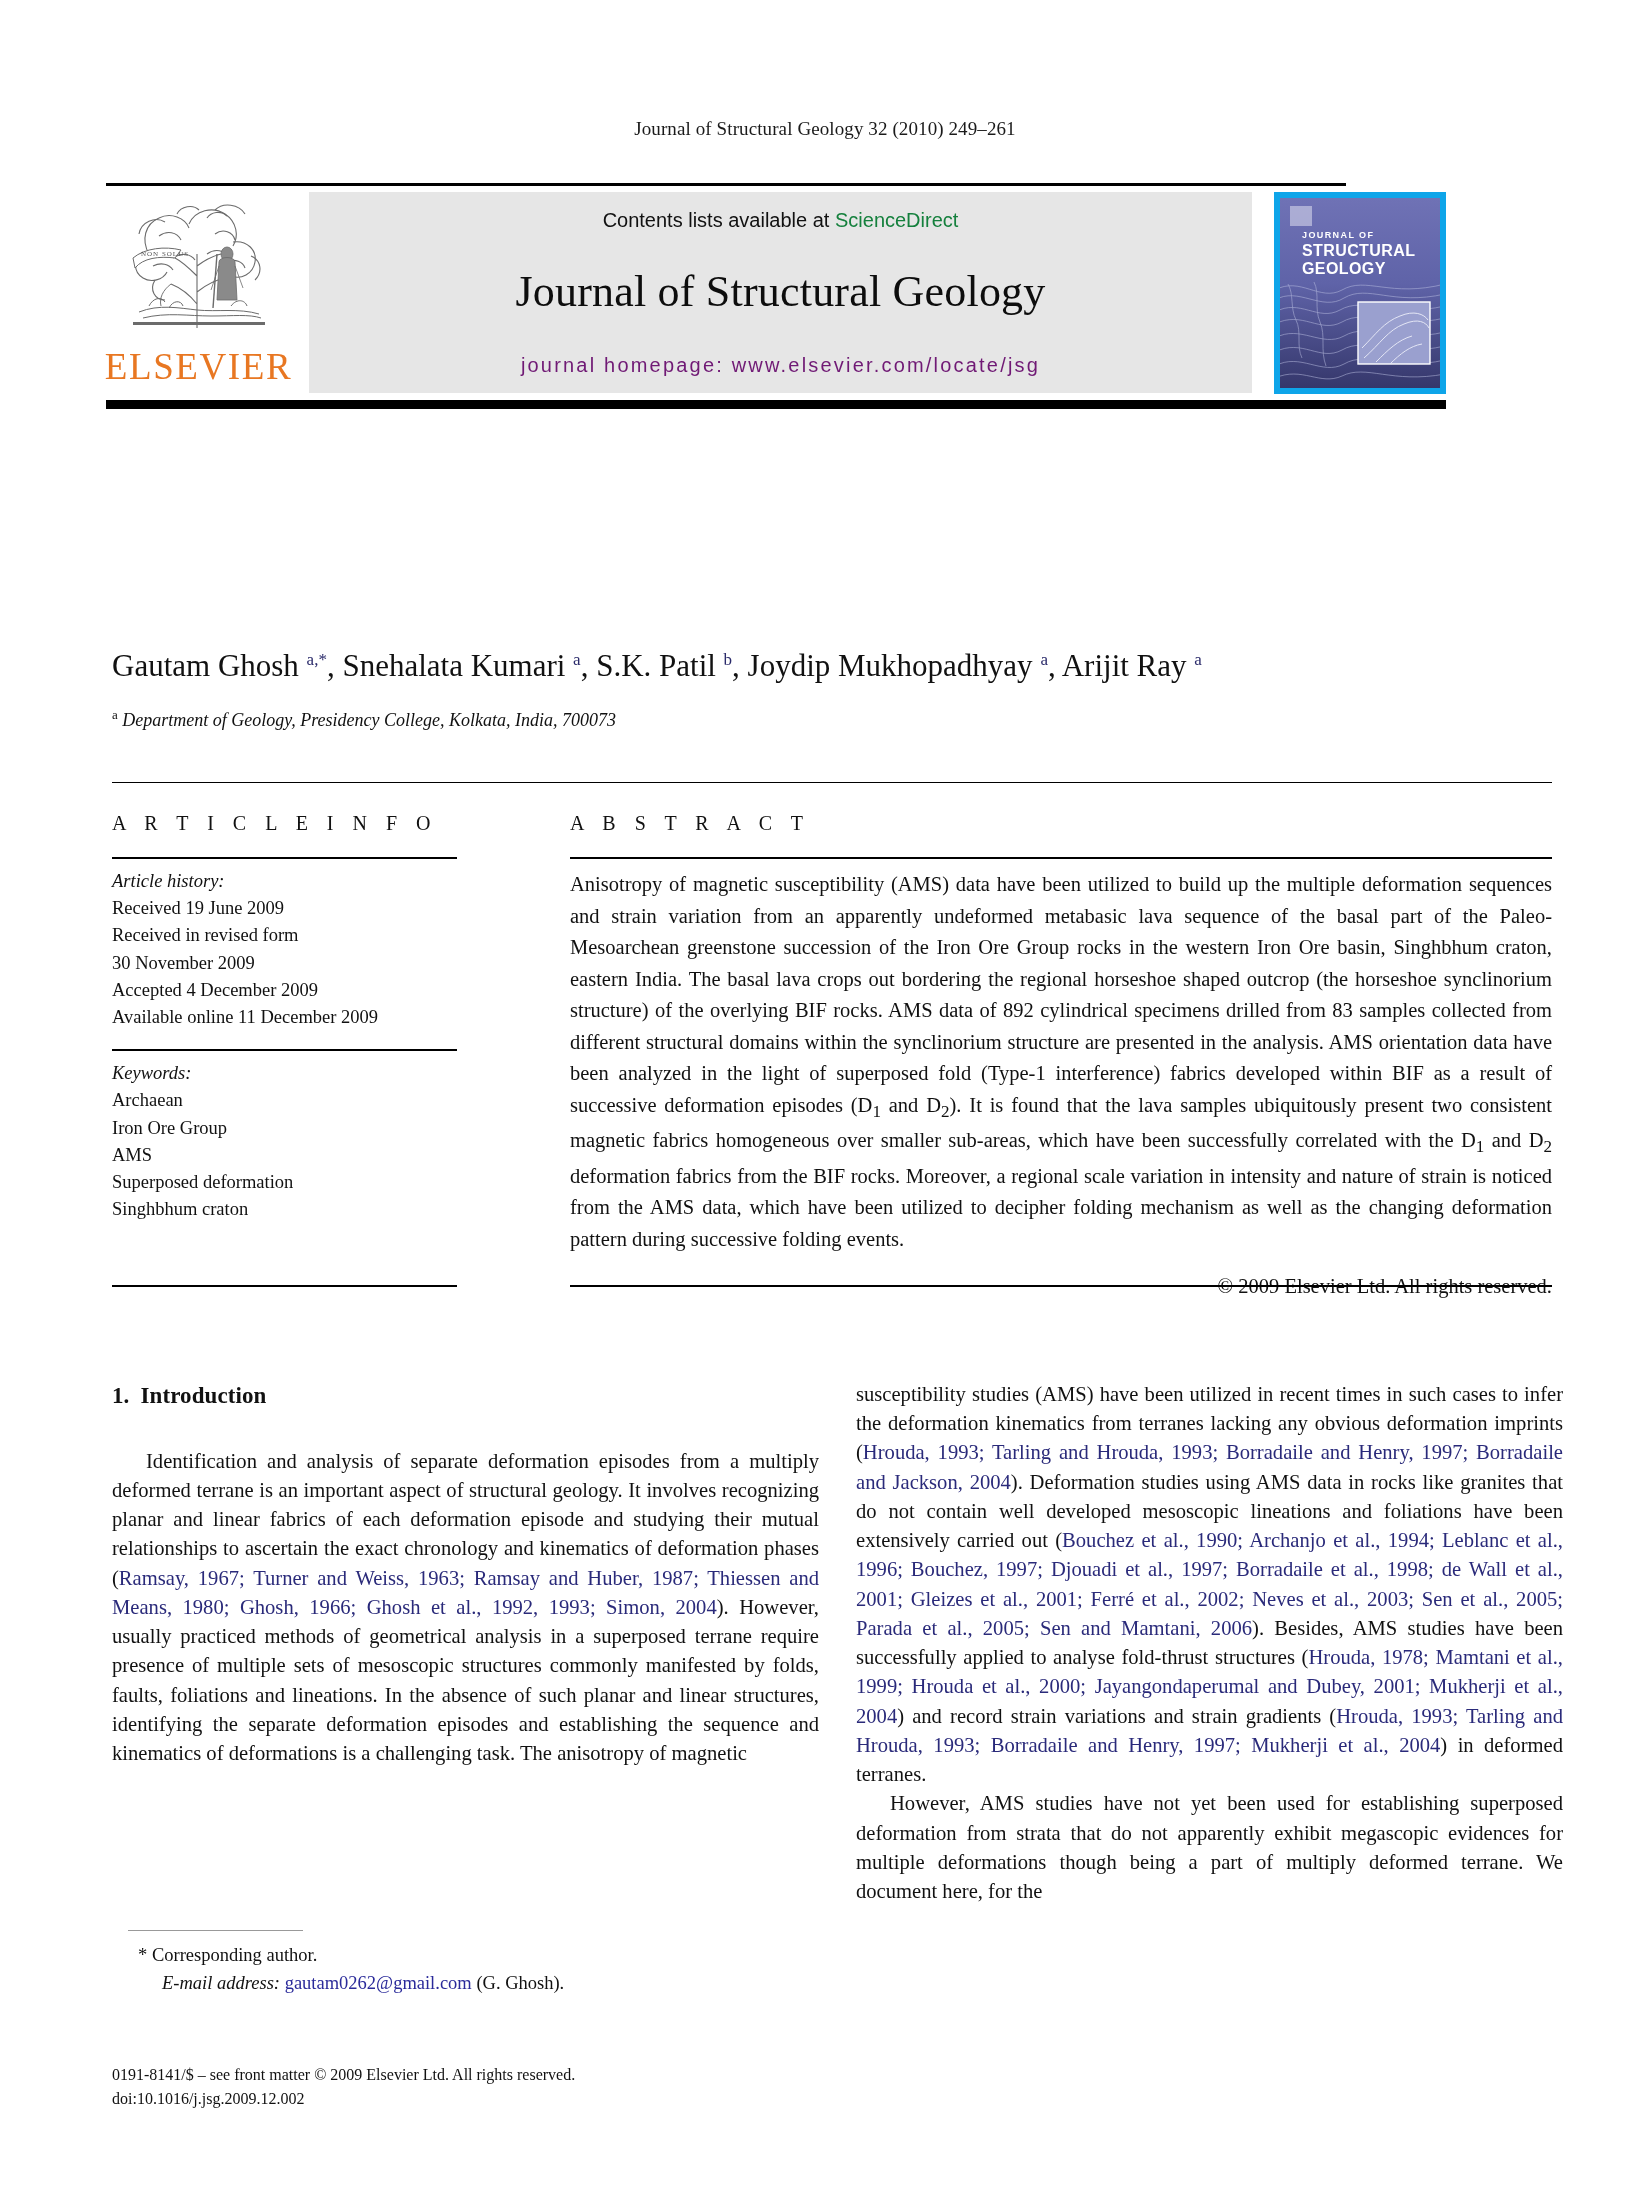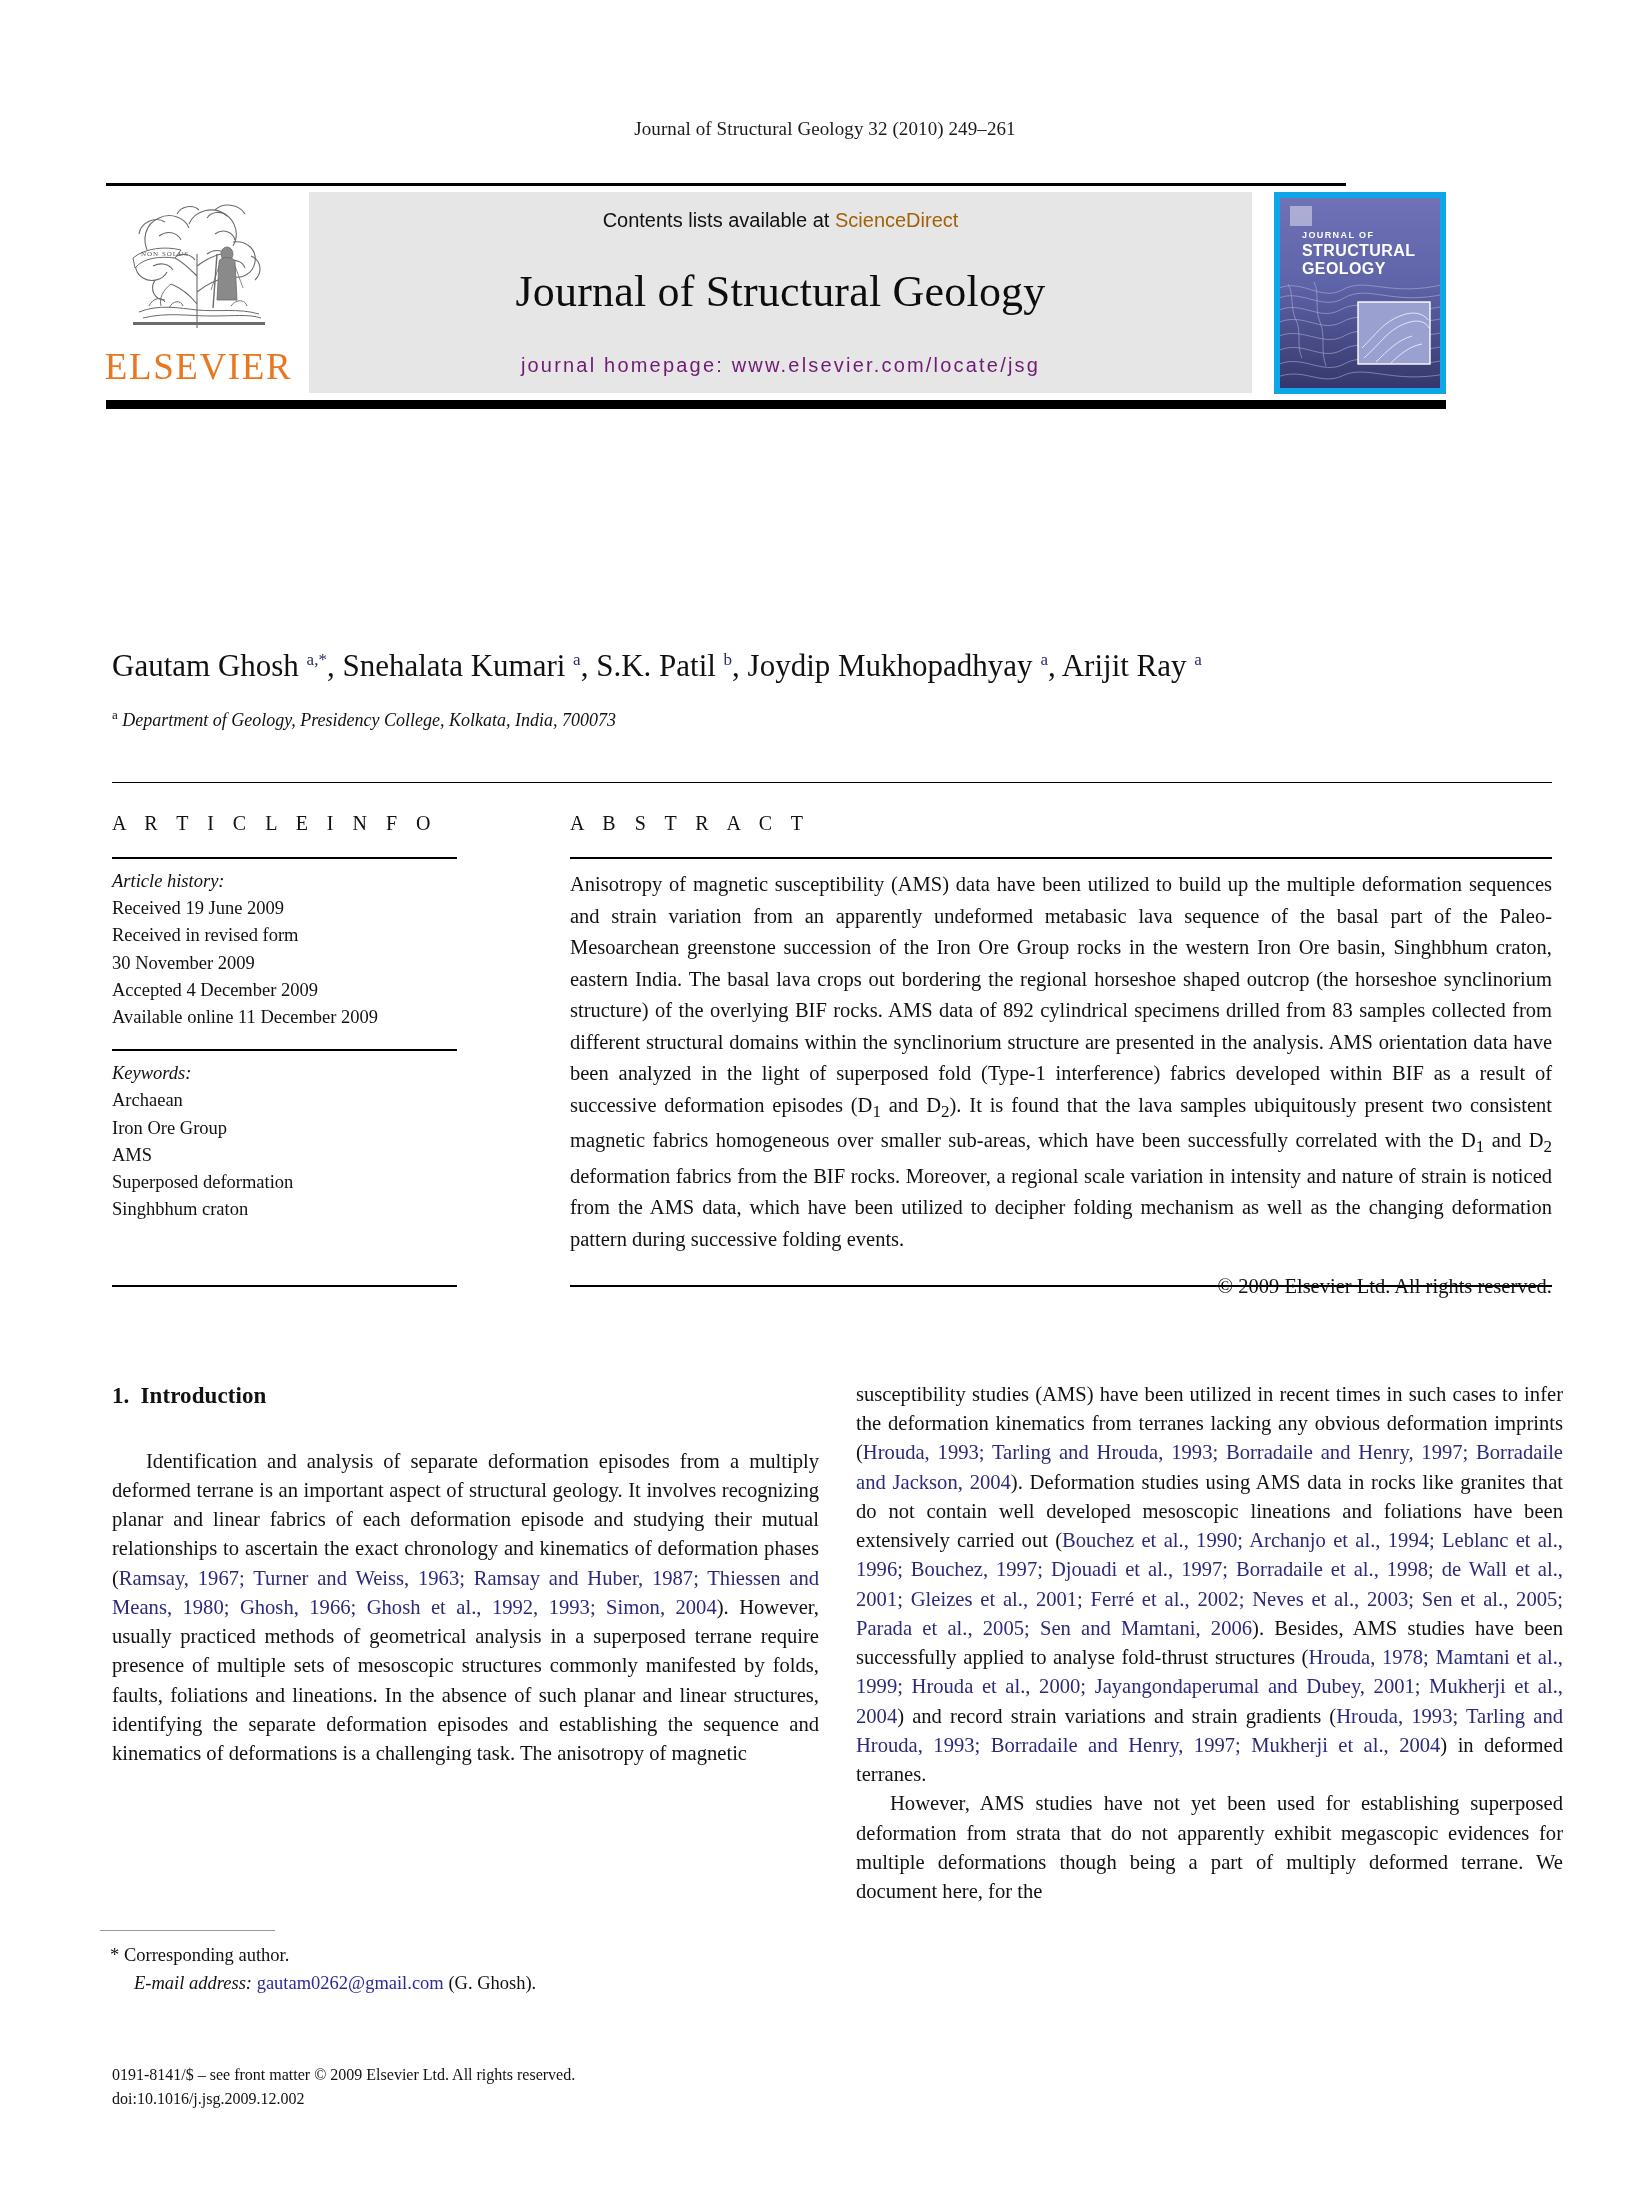--- a/index.html
+++ b/index.html
@@ -82,21 +82,21 @@
     padding: 17px 0 16px 0;
     position: relative;
     height: 168px;
   }
   .sd-contents {
     text-align: center;
     font-family: "Liberation Sans", sans-serif;
     font-size: 20px;
     color: #111;
   }
-  .sd-link { color: #a16207; }
+  .sd-link { color: #15803d; }
   .sd-title {
     text-align: center;
     font-size: 44px;
     letter-spacing: 0.2px;
     color: #0d0d0d;
     margin-top: -4px;
   }
   .sd-homepage {
     text-align: center;
     font-family: "Liberation Sans", sans-serif;
@@ -243,21 +243,21 @@
   }
   .h1 .num { margin-right: 11px; }
   .body-col p { margin: 0; text-indent: 34px; }
   .body-col p.cont { text-indent: 0; }
   .ref { color: #2a2a7a; }
 
   
   .footnote {
     position: absolute;
     top: 1930px;
-    left: 100px;
+    left: 128px;
     width: 707px;
     font-size: 18.5px;
     line-height: 1.5;
     color: #111;
   }
   .footnote-rule {
     width: 175px;
     height: 1px;
     background: #999;
     margin-bottom: 11px;

